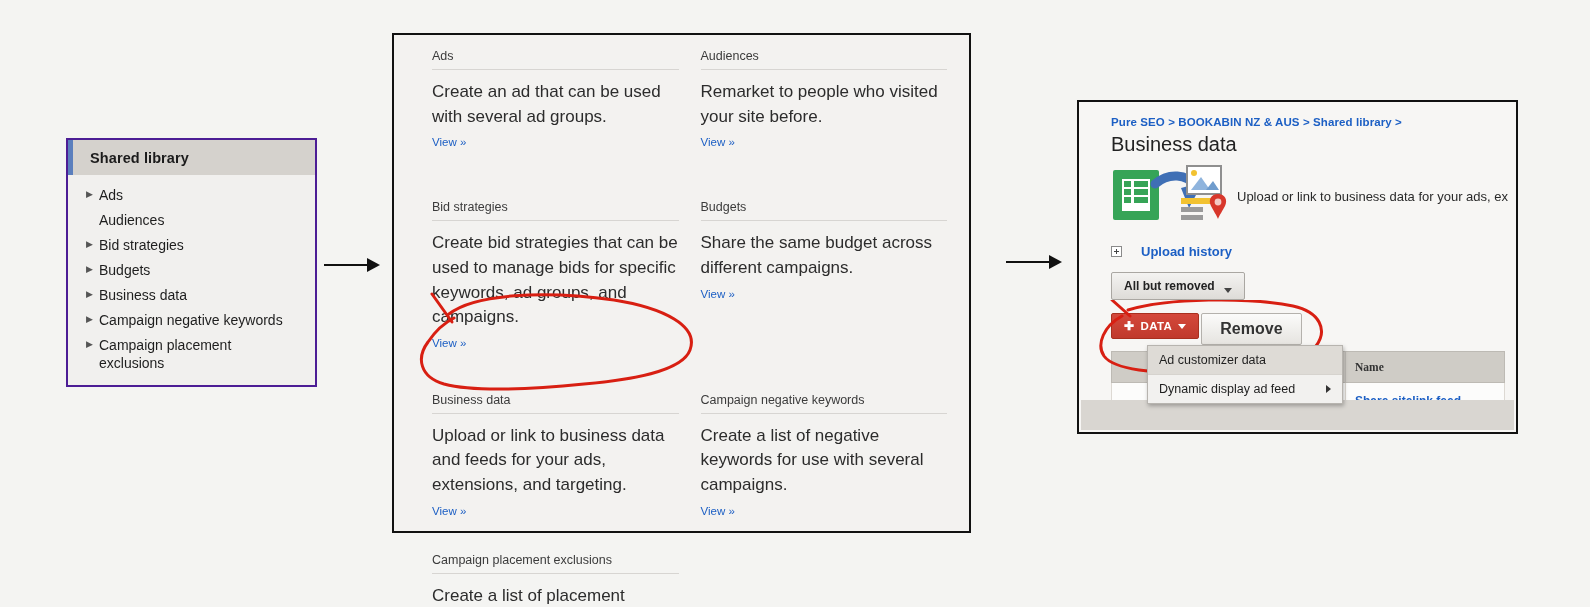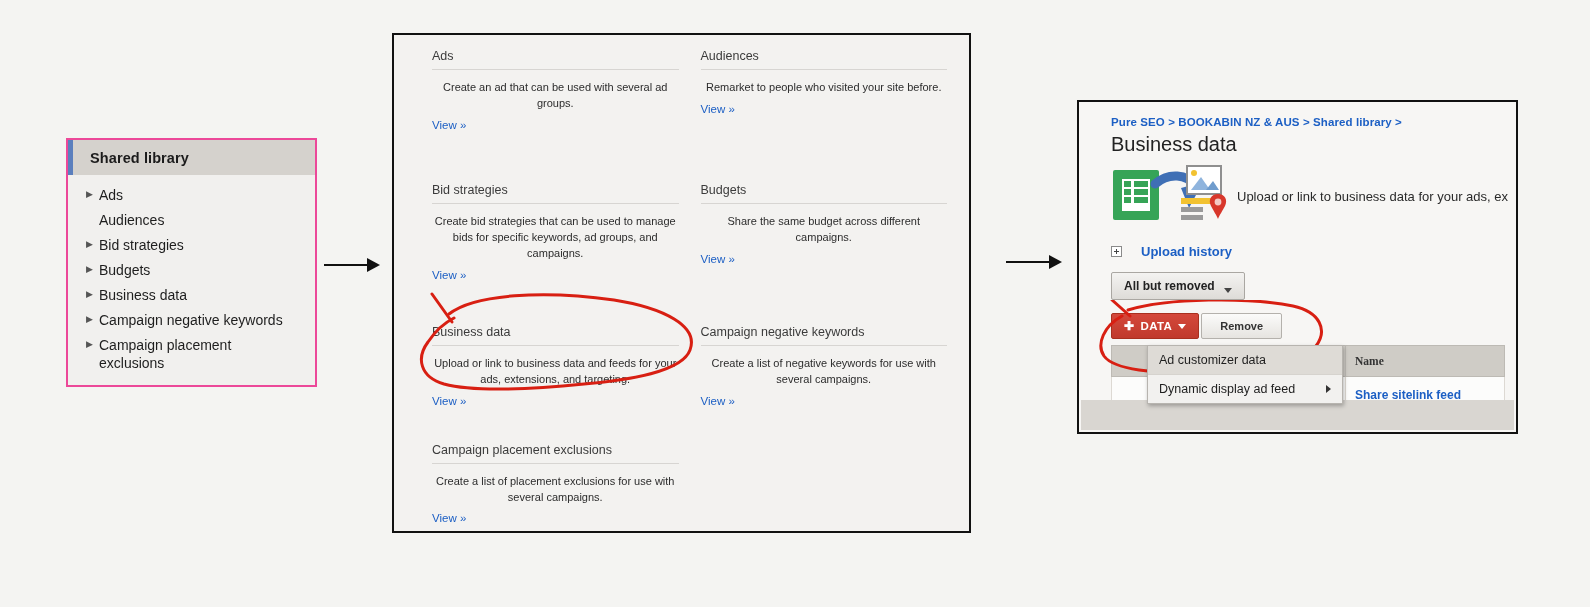--- a/index.html
+++ b/index.html
@@ -10,21 +10,21 @@
     width: 1590px; height: 607px;
     position: relative; overflow: hidden;
     font-family: "Liberation Sans", sans-serif;
     color: #222;
   }
   .panel { position: absolute; box-sizing: border-box; }
 
   
   #sidebar-panel {
     left: 66px; top: 138px; width: 251px; height: 249px;
-    border: 2px solid #ec4899;
+    border: 2px solid #4c1d95;
     background: #f1f0ee;
   }
   .sidebar-header {
     position: relative;
     background: #d5d2cd;
     height: 35px;
     display: flex; align-items: center;
     padding-left: 22px;
     box-sizing: border-box;
   }
@@ -82,24 +82,23 @@
     column-gap: 22px;
   }
   .lib-cell { position: relative; }
   .lib-title {
     font-size: 12.5px; color: #3b3b3b;
     padding-bottom: 6px;
     border-bottom: 1px solid #d7d5d2;
     margin-bottom: 10px;
   }
   .lib-desc {
-    font-size: 11px; color: #2c2c2c;
+    font-size: 17px; color: #2c2c2c;
     line-height: 1.45; margin-bottom: 7px;
     max-width: 262px;
-    text-align: center;
   }
   .lib-view {
     font-size: 11.5px; color: #1c5fc4; cursor: pointer;
   }
   .row-pad-a { padding-bottom: 52px; }
   .row-pad-b { padding-bottom: 44px; }
   .row-pad-c { padding-bottom: 36px; }
 
   
   #annot-circle-business {
@@ -184,21 +183,21 @@
     padding: 6px 12px; cursor: pointer;
     letter-spacing: .4px;
   }
   .data-btn .caret-dn { border-top-color: #fff; }
   .data-btn .plus-g { font-size: 12px; line-height: 1; }
   .remove-btn {
     margin-left: 2px;
     background: linear-gradient(#fbfbfa, #e6e4e0);
     border: 1px solid #b4b1ac;
     border-radius: 2px;
-    font-size: 11px; font-weight: bold; color: #333;
+    font-size: 16px; font-weight: bold; color: #333;
     padding: 6px 18px; cursor: pointer;
   }
   .bd-table {
     margin-top: 0; width: 100%;
     border-collapse: collapse;
   }
   .bd-table th {
     background: #cfccc6;
     border: 1px solid #bdbab4;
     font-size: 11.5px; color: #333; font-weight: bold;

